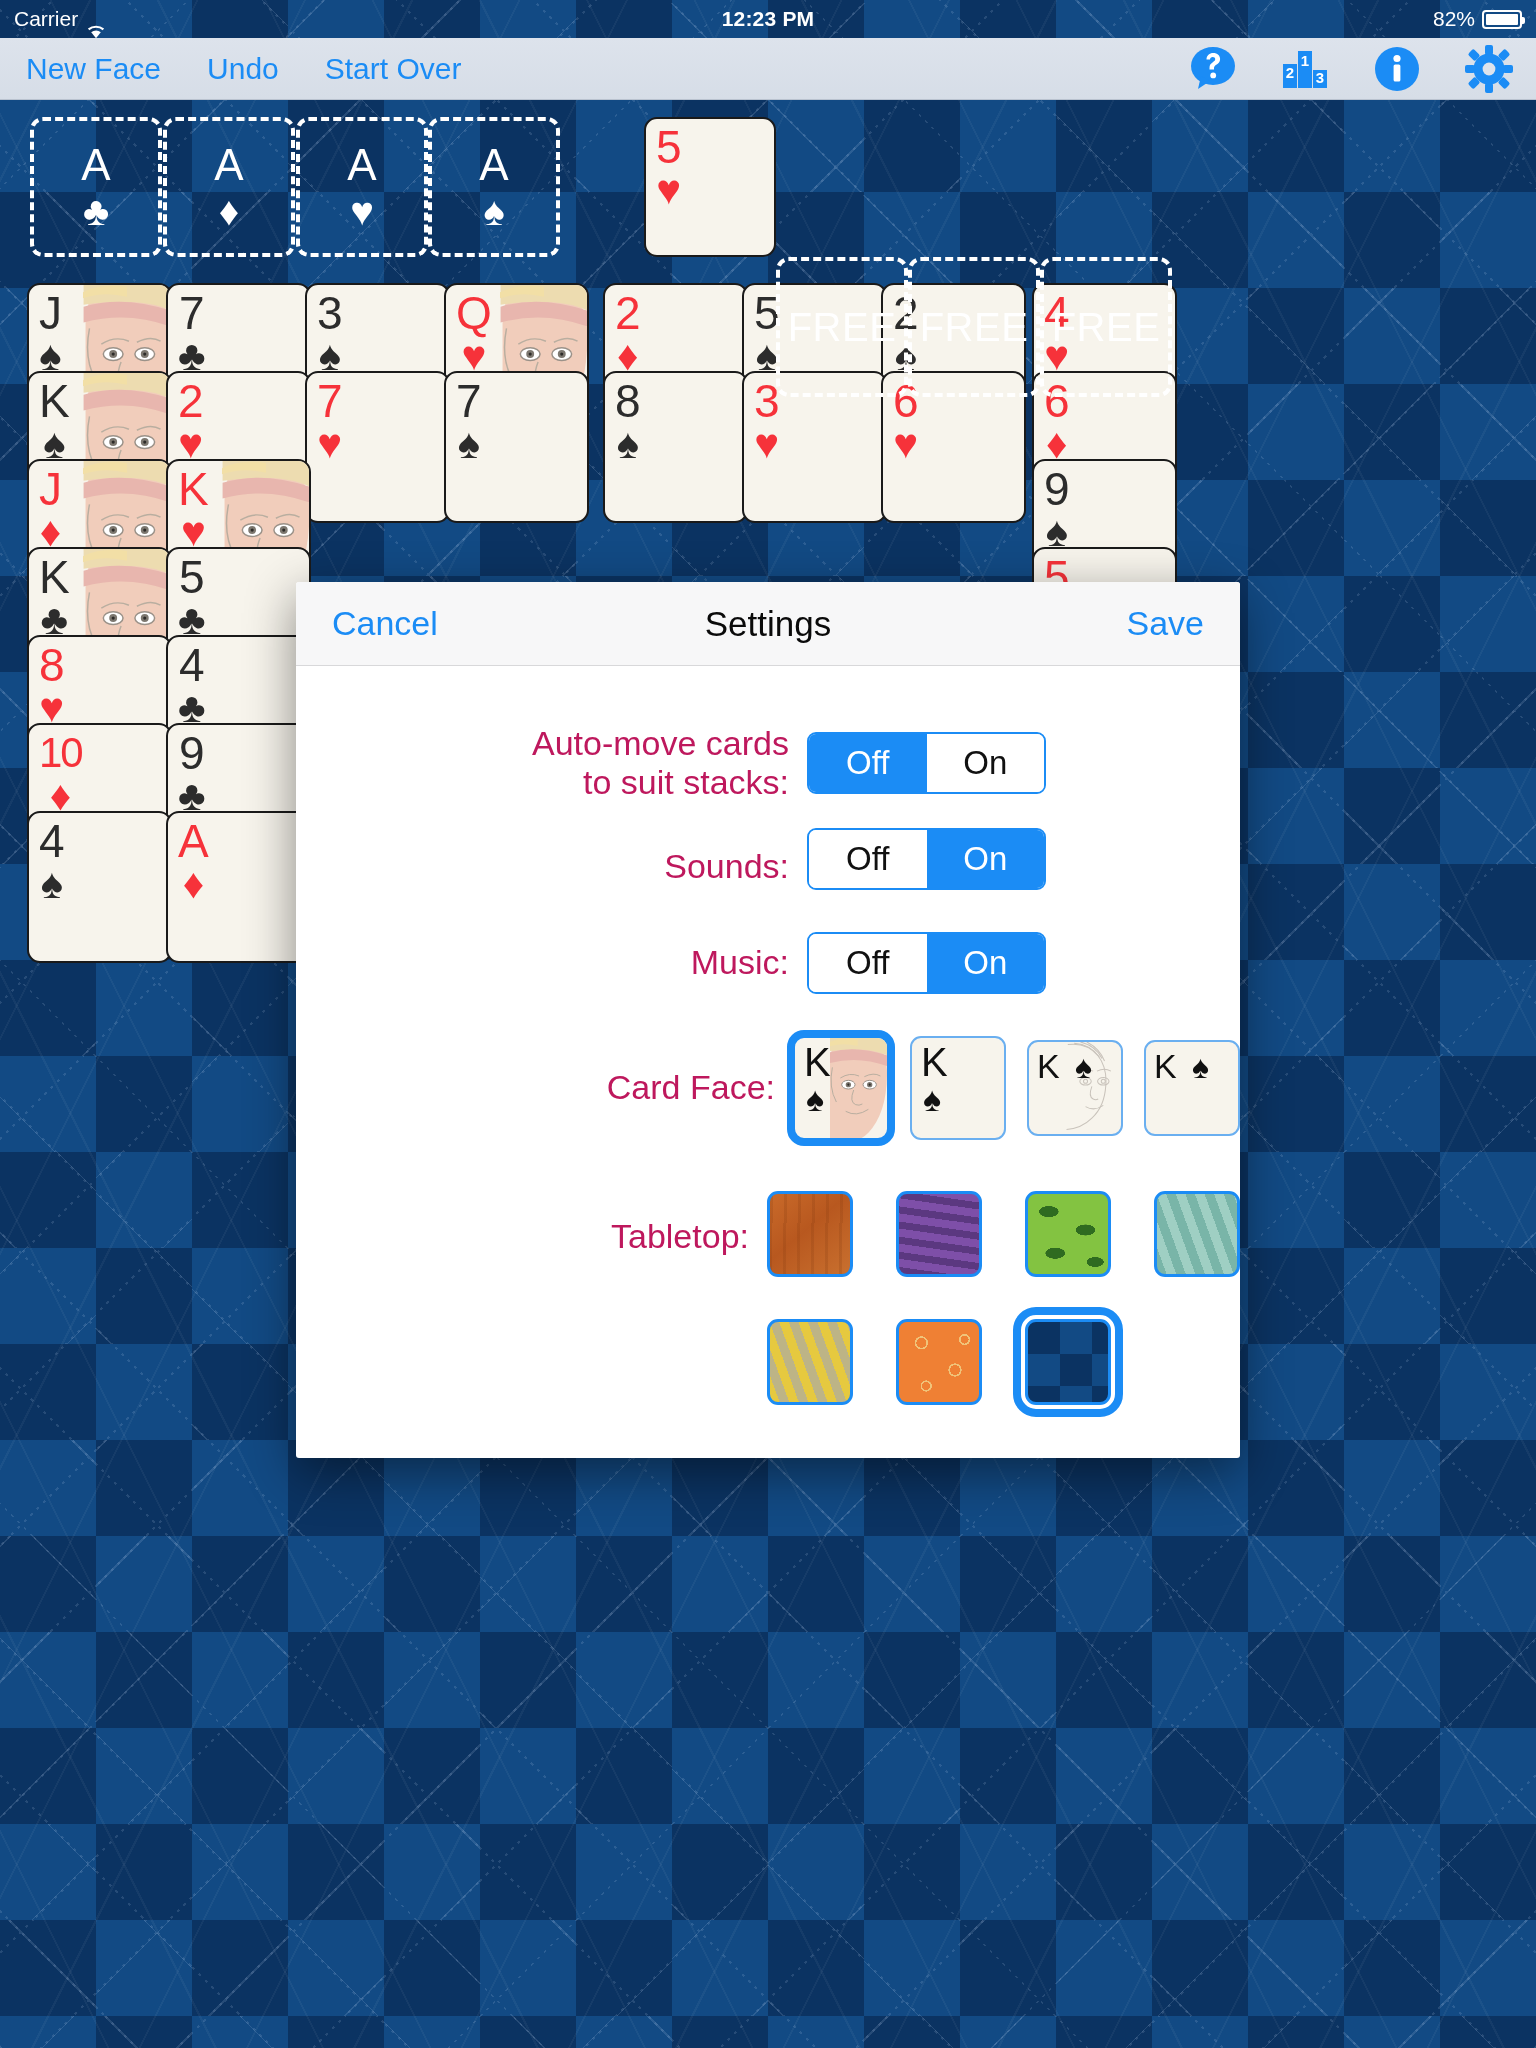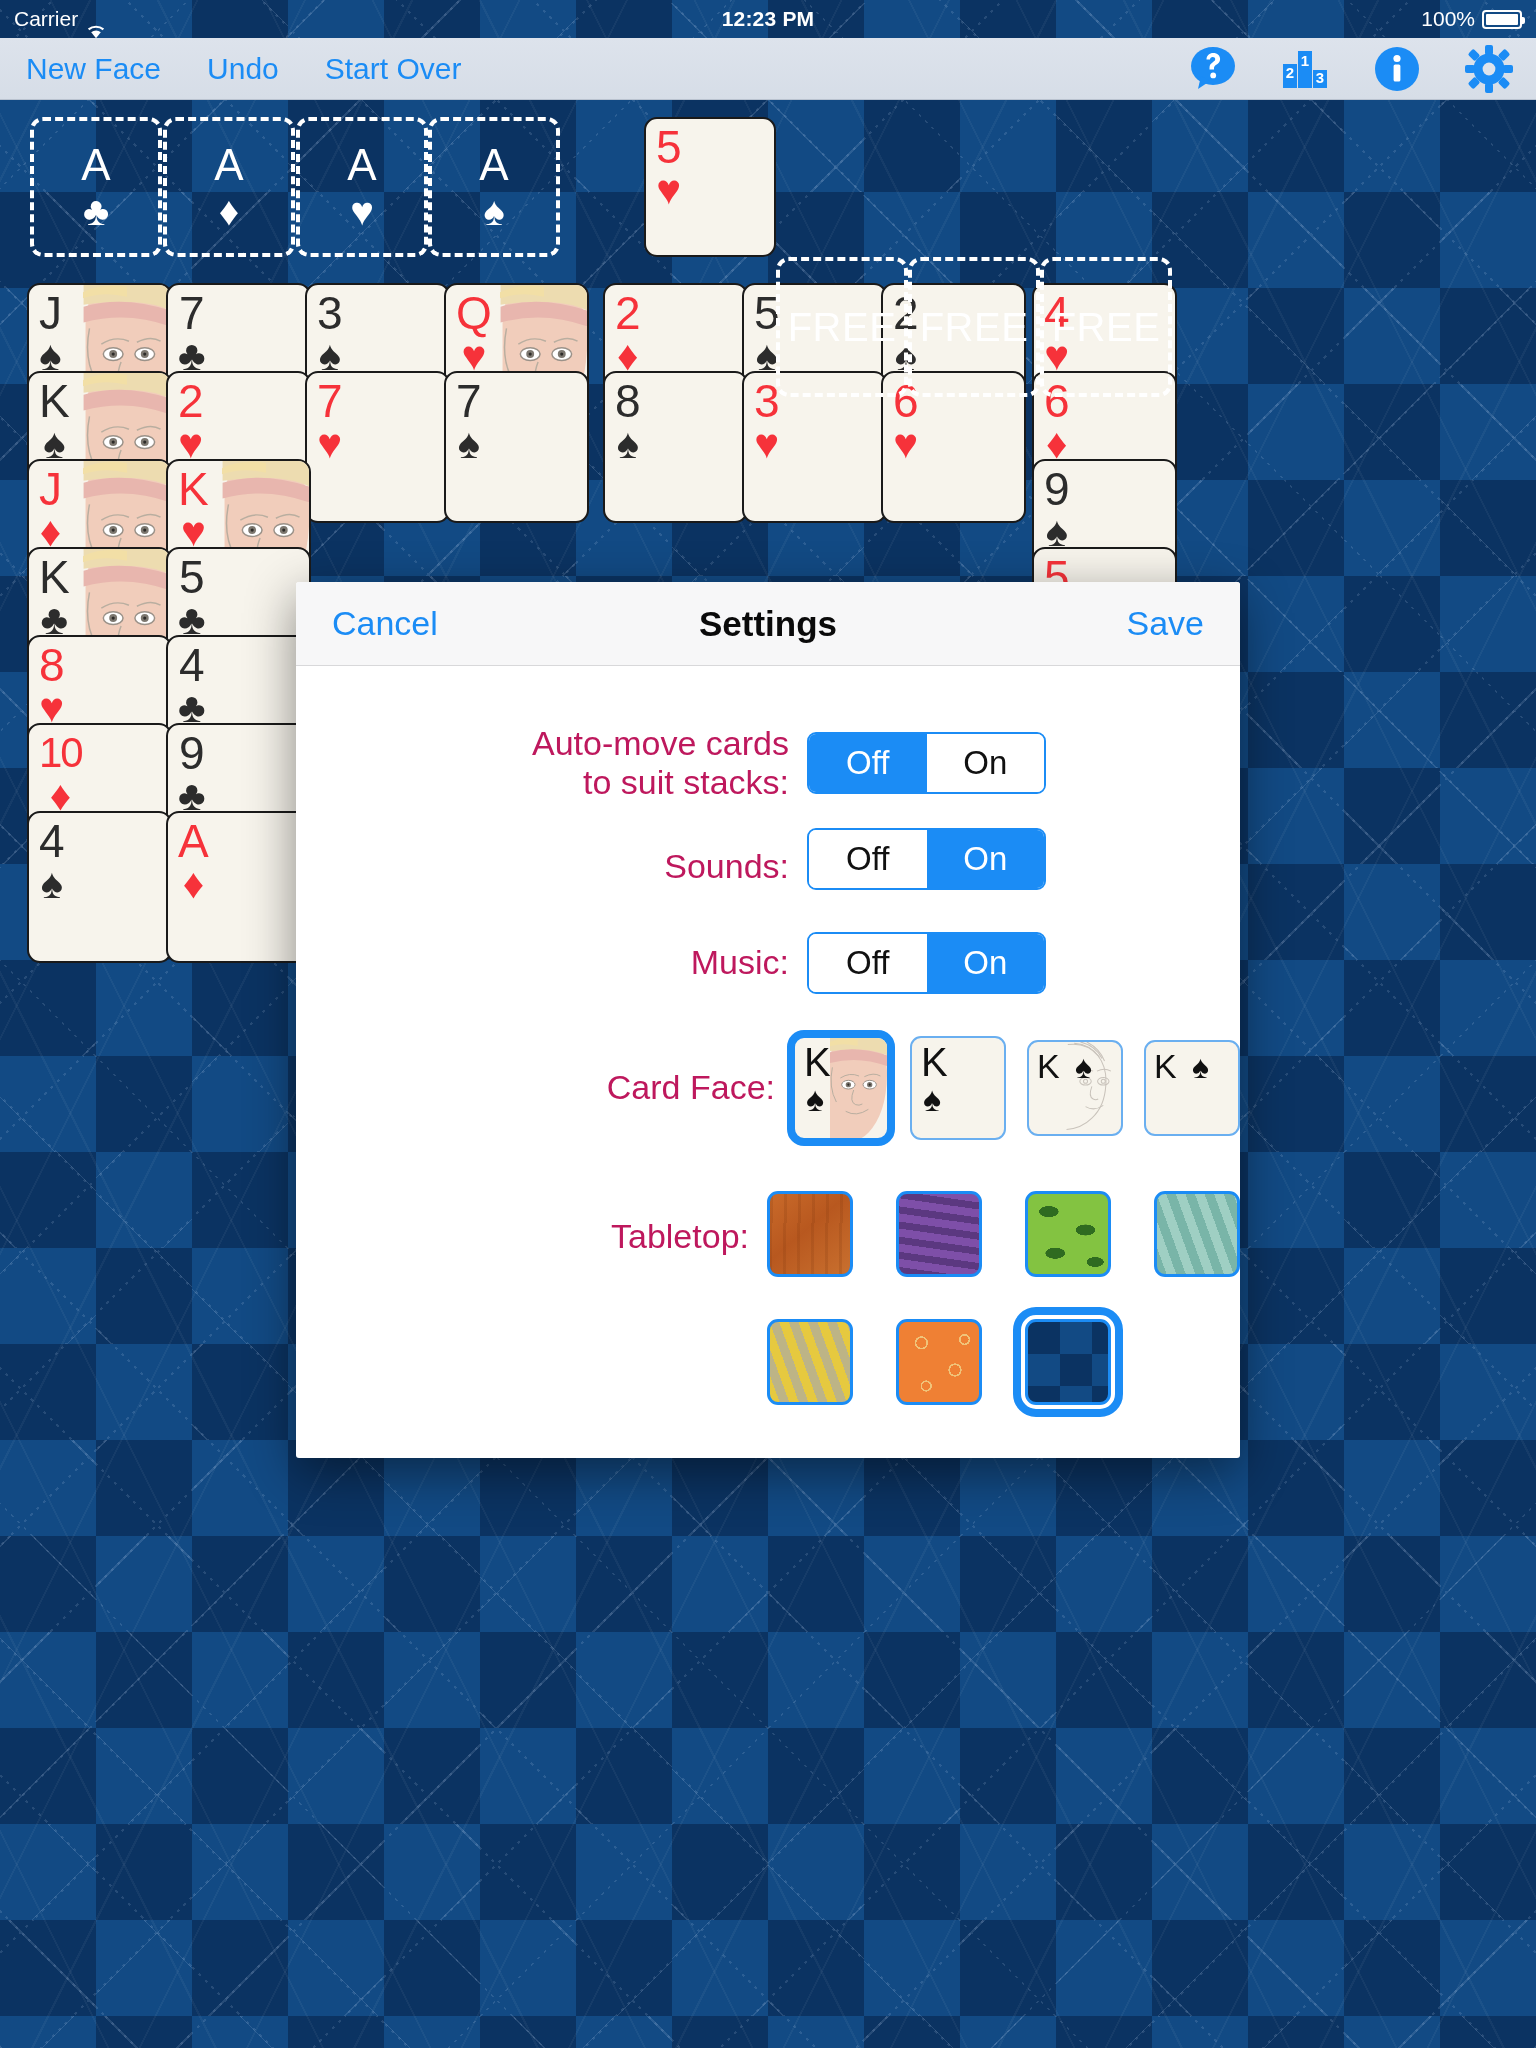--- a/index.html
+++ b/index.html
@@ -109,21 +109,21 @@
     background:#ffffff; border-radius:3px; z-index:50;
     box-shadow: 0 14px 50px rgba(0,0,0,.45);
     overflow:hidden;
   }
   #dlg-header {
     height:84px; background:#f7f7f8; border-bottom:1px solid #d8d8da;
     display:flex; align-items:center; justify-content:space-between; padding:0 36px;
     position:relative;
   }
   #dlg-header .dlg-title { position:absolute; left:0; width:100%; text-align:center;
-    font-size:35px; font-weight:bold; color:#0a0a0a; }
+    font-size:35px; font-weight:normal; color:#0a0a0a; }
   #dlg-header .dlg-btn { font-size:34px; color:#1b8cf5; cursor:pointer; position:relative; z-index:2;}
 
   .row { display:flex; align-items:center; }
   .row-label { font-size:34px; color:#be185d; text-align:right; line-height:1.15; }
 
   .seg {
     display:flex; border:2px solid #1b8cf5; border-radius:9px; overflow:hidden;
     width:239px; height:62px; cursor:pointer;
   }
   .seg div { flex:1; display:flex; align-items:center; justify-content:center;
@@ -178,21 +178,21 @@
     <span>Carrier</span>
     <span class="wifi-ico">
       <svg width="20" height="16" viewBox="0 0 20 16">
         <path d="M10 15.2 L5.2 9.3 A7.4 7.4 0 0 1 14.8 9.3 Z" fill="#ffffff"></path>
         <path d="M2.6 6.4 A11.6 11.6 0 0 1 17.4 6.4" stroke="#ffffff" stroke-width="2.2" fill="none"></path>
       </svg>
     </span>
   </div>
   <div class="center">12:23 PM</div>
   <div class="right">
-    <span>100%</span>
+    <span>82%</span>
     <span class="batt">
         <i></i>
       </span>
   </div>
 </div>
 
 <div id="toolbar">
   <div class="tb-left">
     <span>New Face</span>
     <span>Undo</span>

